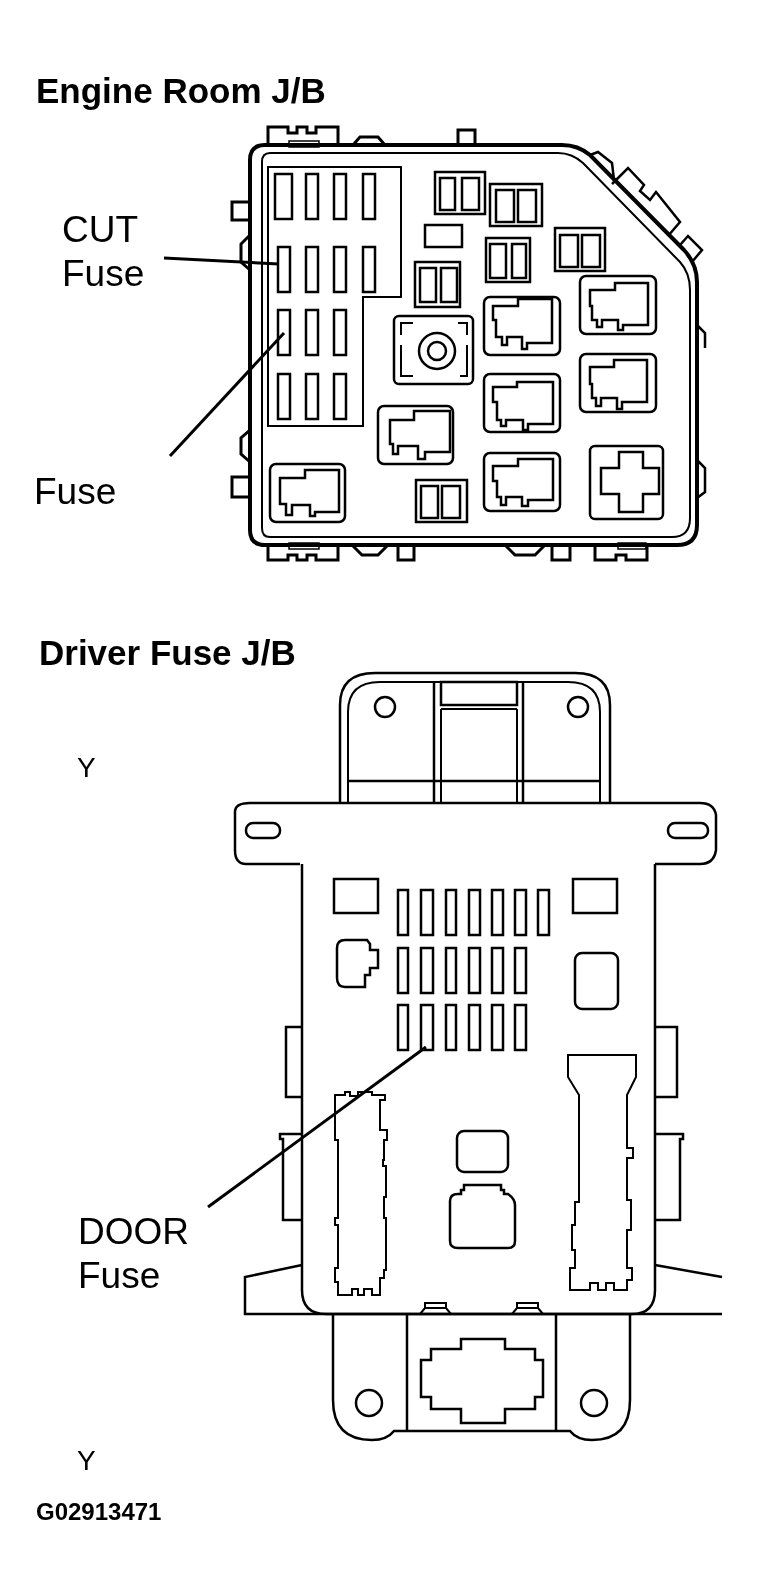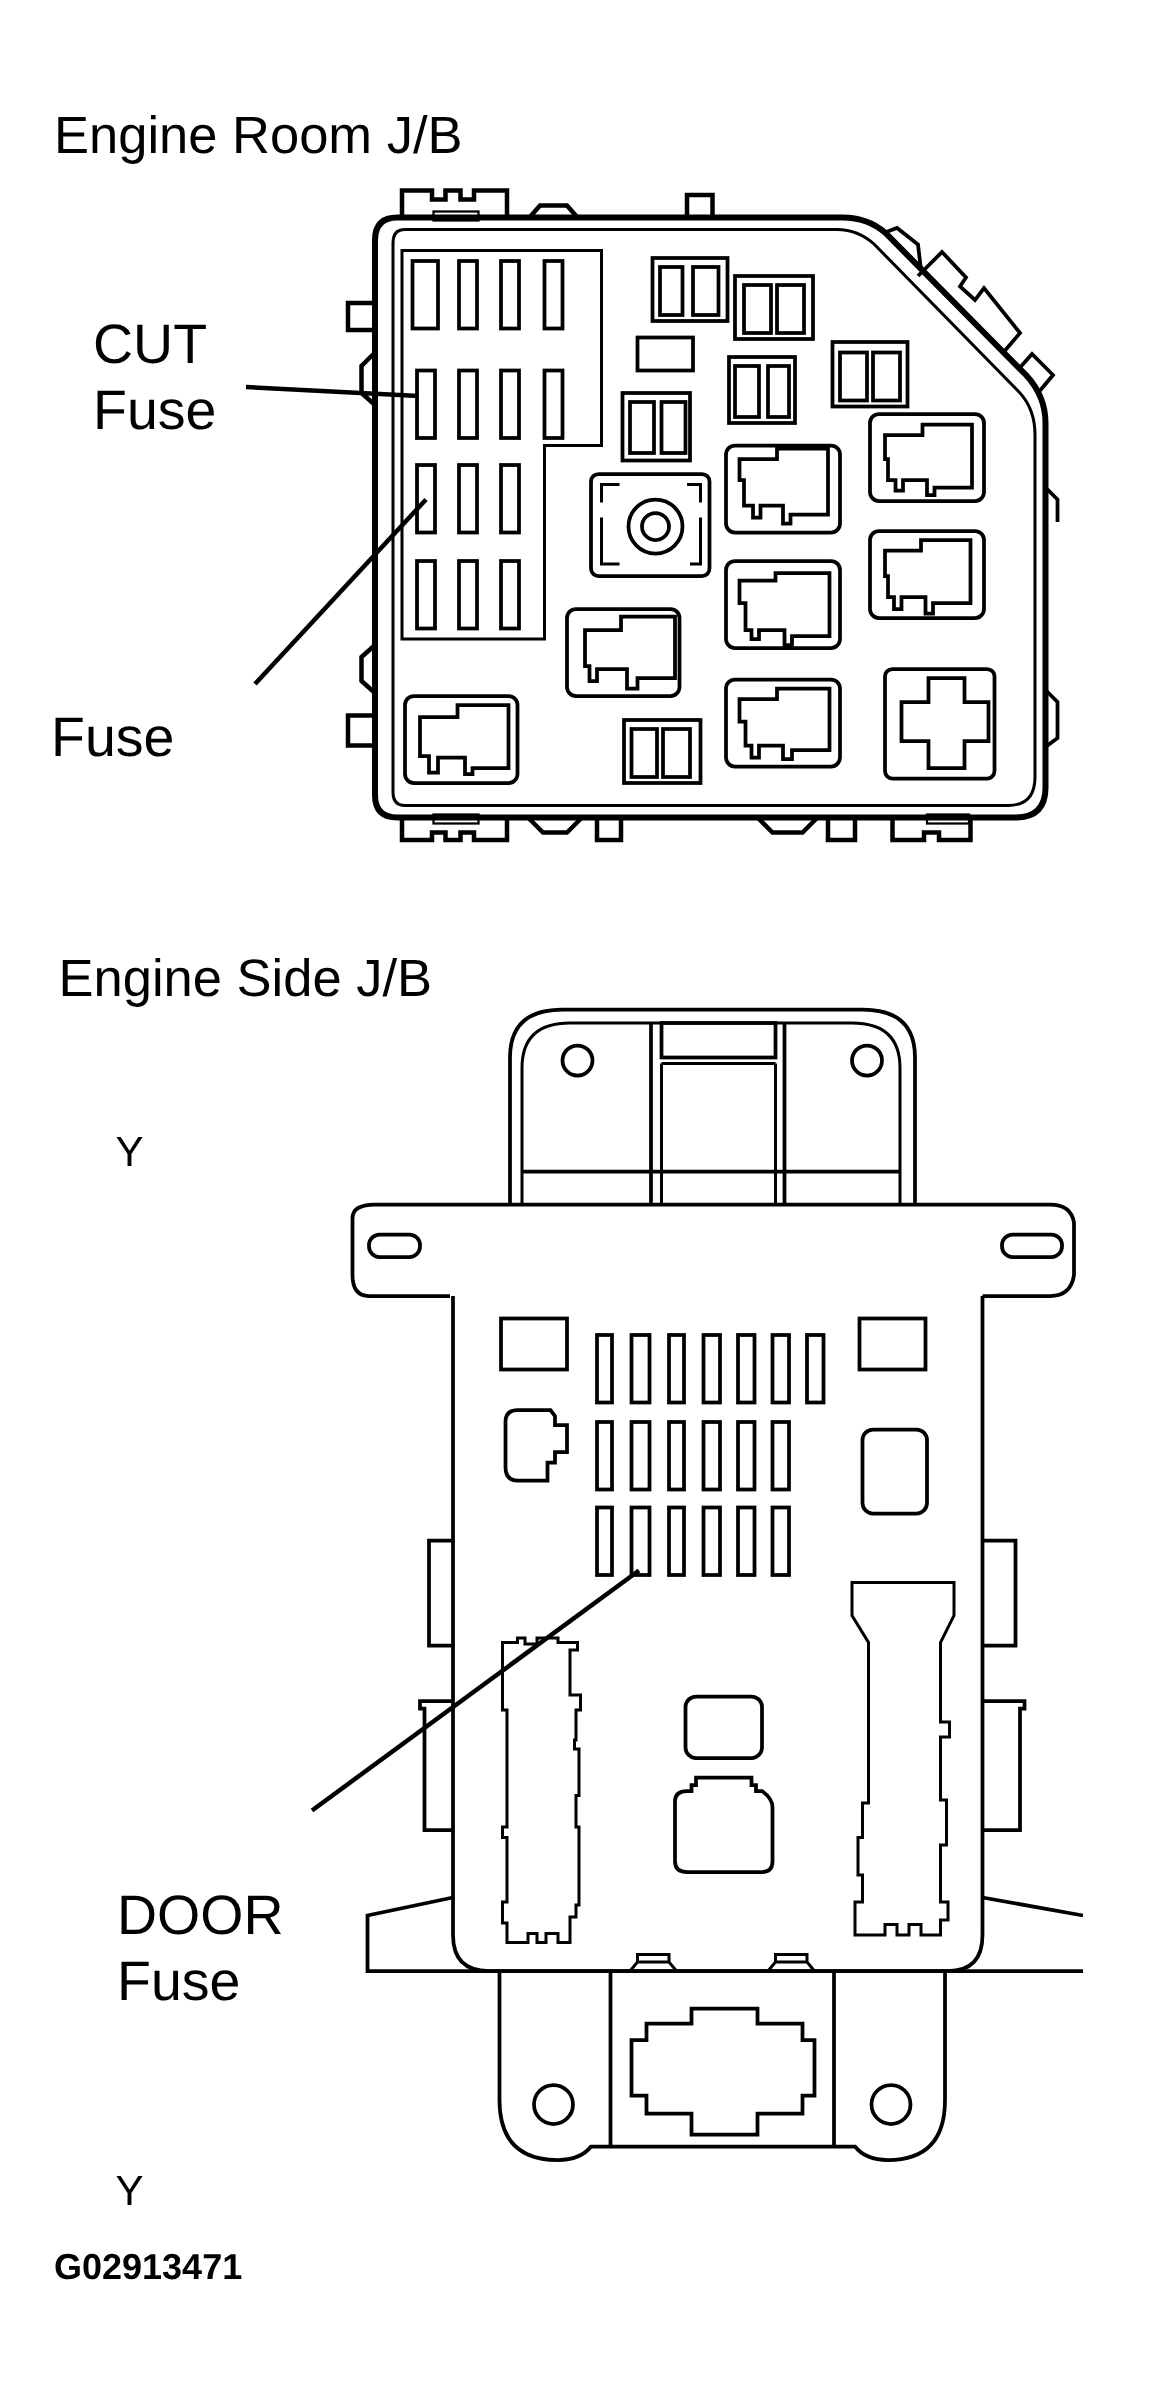--- a/index.html
+++ b/index.html
@@ -1,41 +1,41 @@
 <!DOCTYPE html>
 <html><head>
 <meta charset="utf-8">
 <style>
   html, body { margin:0; padding:0; background:#ffffff; }
   body { width:766px; height:1593px; position:relative; overflow:hidden; font-family:"Liberation Sans", sans-serif; color:#000; }
-  .title { position:absolute; font-weight:normal; font-size:35px; letter-spacing:0px; line-height:1; }
+  .title { position:absolute; font-weight:bold; font-size:35px; letter-spacing:0px; line-height:1; }
   .label { position:absolute; font-size:37px; line-height:44px; }
   .ylabel { position:absolute; font-size:28px; line-height:1; }
   .code { position:absolute; font-size:24px; font-weight:bold; line-height:1; }
   svg { position:absolute; left:0; top:0; }
 </style>
 </head>
 <body>
 
 <div class="title" style="left:36px; top:73px;">Engine Room J/B</div>
 
 <div class="label" style="left:62px; top:208px;">
   <div>CUT</div>
   <div>Fuse</div>
 </div>
 
 <div class="label" style="left:34px; top:470px;">
   <div>Fuse</div>
 </div>
 
-<div class="title" style="left:39px; top:635px;">Engine Side J/B</div>
+<div class="title" style="left:39px; top:635px;">Driver Fuse J/B</div>
 
 <div class="ylabel" style="left:77px; top:754px;">Y</div>
 
-<div class="label" style="left:78px; top:1210px;margin-top:45px;">
+<div class="label" style="left:78px; top:1210px;">
   <div>DOOR</div>
   <div>Fuse</div>
 </div>
 
 <div class="ylabel" style="left:77px; top:1447px;">Y</div>
 
 <div class="code" style="left:36px; top:1500px;">G02913471</div>
 
 <svg width="766" height="1593" viewBox="0 0 766 1593" fill="none" stroke="#000" stroke-linejoin="miter">
 

